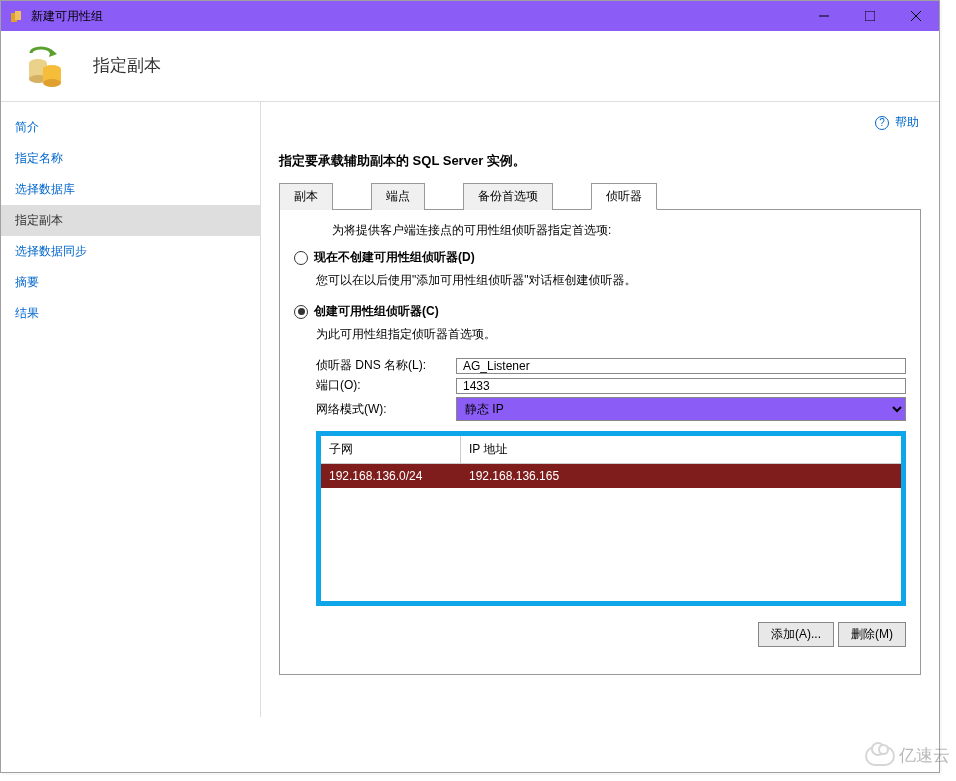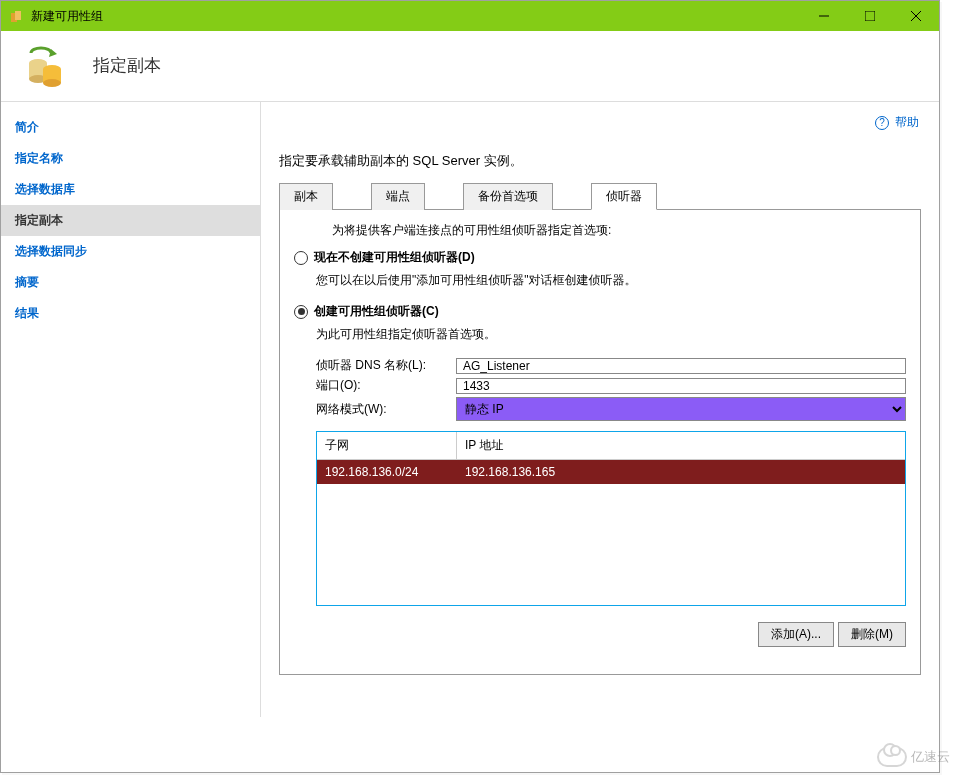--- a/index.html
+++ b/index.html
@@ -1,75 +1,75 @@
 <!DOCTYPE html>
 <html><head>
   <meta charset="utf-8">
   <style>
     * { box-sizing: border-box; margin: 0; padding: 0; font-family: 'Microsoft YaHei', 'Segoe UI', Tahoma, sans-serif; }
     body { font-size: 12px; background: #fff; width: 956px; height: 781px; position: relative; }
     .window { width: 940px; height: 773px; border: 1px solid #a0a0a0; background: #fff; position: relative; box-shadow: 2px 2px 0 rgba(0,0,0,0.03); }
-    .titlebar { height: 30px; display: flex; align-items: center; padding: 0 0 0 8px; background: #84cc16; }
+    .titlebar { height: 30px; display: flex; align-items: center; padding: 0 0 0 8px; background: #8b5cf6; }
     .titlebar-icon { width: 16px; height: 16px; margin-right: 6px; }
     .titlebar-icon svg { width: 16px; height: 16px; }
     .titlebar-title { font-size: 12px; flex: 1; }
     .win-controls { display: flex; height: 100%; }
     .win-btn { width: 46px; height: 30px; display: flex; align-items: center; justify-content: center; cursor: default; }
     .win-btn svg { width: 10px; height: 10px; stroke: #000; stroke-width: 1; fill: none; }
 
     .header-section { display: flex; align-items: center; padding: 12px 16px 14px 22px; border-bottom: 1px solid #ddd; }
     .header-icon { width: 44px; height: 44px; margin-right: 26px; }
     .header-title { font-size: 17px; color: #333; }
 
     .body-section { display: flex; height: 615px; }
     .sidebar { width: 260px; border-right: 1px solid #ddd; padding-top: 10px; }
-    .side-item { padding: 7px 14px; font-size: 12px; color: #0066cc; cursor: pointer; font-weight: bold; }
+    .side-item { padding: 7px 14px; font-size: 12px; color: #0066cc; cursor: pointer; }
     .side-item.active { background: #dedede; color: #333; }
 
     .main { flex: 1; padding: 12px 18px 0 18px; position: relative; }
     .help-link { position: absolute; right: 20px; top: 12px; color: #0066cc; font-size: 12px; display: flex; align-items: center; gap: 6px; cursor: pointer; }
     .help-icon { width: 14px; height: 14px; border: 1px solid #0066cc; border-radius: 50%; display: inline-flex; align-items: center; justify-content: center; font-size: 10px; color: #0066cc; }
-    .main-heading { font-size: 13px; font-weight: normal; margin-top: 38px; margin-bottom: 12px; }
+    .main-heading { font-size: 13px; font-weight: bold; margin-top: 38px; margin-bottom: 12px; }
 
     .tabs-wrap { margin-top: 6px; }
     .tabs { display: flex; border-bottom: 1px solid #999; gap: 39px; }
     .tab { padding: 4px 14px; border: 1px solid #999; border-bottom: none; background: #f0f0f0; margin-right: -1px; cursor: pointer; position: relative; top: 1px; font-size: 12px; }
     .tab.active { background: #fff; border-bottom: 1px solid #fff; z-index: 2; }
     .tab-body { border: 1px solid #999; border-top: none; padding: 12px 14px 14px 14px; background: #fff; height: 465px; }
 
     .instr { margin-bottom: 10px; font-size: 12px; margin-left: 38px; }
     .radio-row { display: flex; align-items: center; margin: 6px 0; gap: 6px; }
     .radio { appearance: none; width: 14px; height: 14px; border: 1px solid #333; border-radius: 50%; position: relative; cursor: pointer; }
     .radio:checked::after { content: ''; width: 7px; height: 7px; background: #333; border-radius: 50%; position: absolute; left: 2.5px; top: 2.5px; }
     .radio-label { font-weight: bold; }
     .radio-desc { margin-left: 22px; margin-bottom: 14px; font-size: 12px; }
 
     .form-row { display: flex; align-items: center; margin: 3px 0 3px 22px; }
     .form-label { width: 140px; font-size: 12px; }
     .text-input { flex: 1; height: 16px; border: 1px solid #888; padding: 2px 6px; font-size: 12px; background: #fff; }
     .select-input { flex: 1; height: 24px; border: 1px solid #888; background: #8b5cf6; font-size: 12px; padding: 2px 4px; cursor: pointer; }
 
-    .ip-table { margin-left: 22px; margin-top: 10px; border: 1px solid #0ea5e9; height: 175px; overflow: hidden; }
+    .ip-table { margin-left: 22px; margin-top: 10px; border: 5px solid #0ea5e9; height: 175px; overflow: hidden; }
     .ip-head { display: flex; background: #fff; border-bottom: 1px solid #ccc; }
     .ip-head-cell { padding: 5px 8px; font-size: 12px; border-right: 1px solid #ccc; }
     .ip-head-cell:first-child { width: 140px; }
     .ip-head-cell:last-child { flex: 1; border-right: none; }
     .ip-row { display: flex; background: #7f1d1d; color: #fff; }
     .ip-cell { padding: 5px 8px; font-size: 12px; }
     .ip-cell:first-child { width: 140px; }
     .ip-cell:last-child { flex: 1; }
 
     .ip-buttons { display: flex; justify-content: flex-end; gap: 4px; margin-top: 16px; margin-left: 22px; }
     .small-btn { padding: 3px 12px; border: 1px solid #888; background: #e8e8e8; font-size: 12px; cursor: pointer; }
 
     .footer { position: absolute; bottom: 0; left: 0; right: 0; height: 50px; border-top: 1px solid #ddd; display: flex; justify-content: flex-end; align-items: center; gap: 8px; padding-right: 20px; }
     .wiz-btn { min-width: 106px; height: 26px; border: 1px solid #888; background: #e8e8e8; font-size: 12px; cursor: pointer; }
     .wiz-btn.primary { border: 2px solid #1e90ff; background: #e6f0fb; }
 
-    .watermark { position: absolute; right: 6px; bottom: 14px; opacity: 0.6; display:flex; align-items:center; gap:4px; font-size: 13px; color:#888; }
+    .watermark { position: absolute; right: 6px; bottom: 14px; opacity: 0.6; display:flex; align-items:center; gap:4px; font-size: 17px; color:#888; }
     .watermark .cloud { width:30px; height:20px; border:2px solid #bbb; border-radius:12px; position:relative; }
     .watermark .cloud::before { content:''; position:absolute; width:10px; height:10px; border:2px solid #bbb; border-radius:50%; top:-6px; left:4px; background:#fff;}
     .watermark .cloud::after { content:''; position:absolute; width:7px; height:7px; border:2px solid #bbb; border-radius:50%; top:-4px; right:4px; background:#fff;}
   </style>
 </head>
 <body>
 
 <div class="window">
 
   <div class="titlebar">

